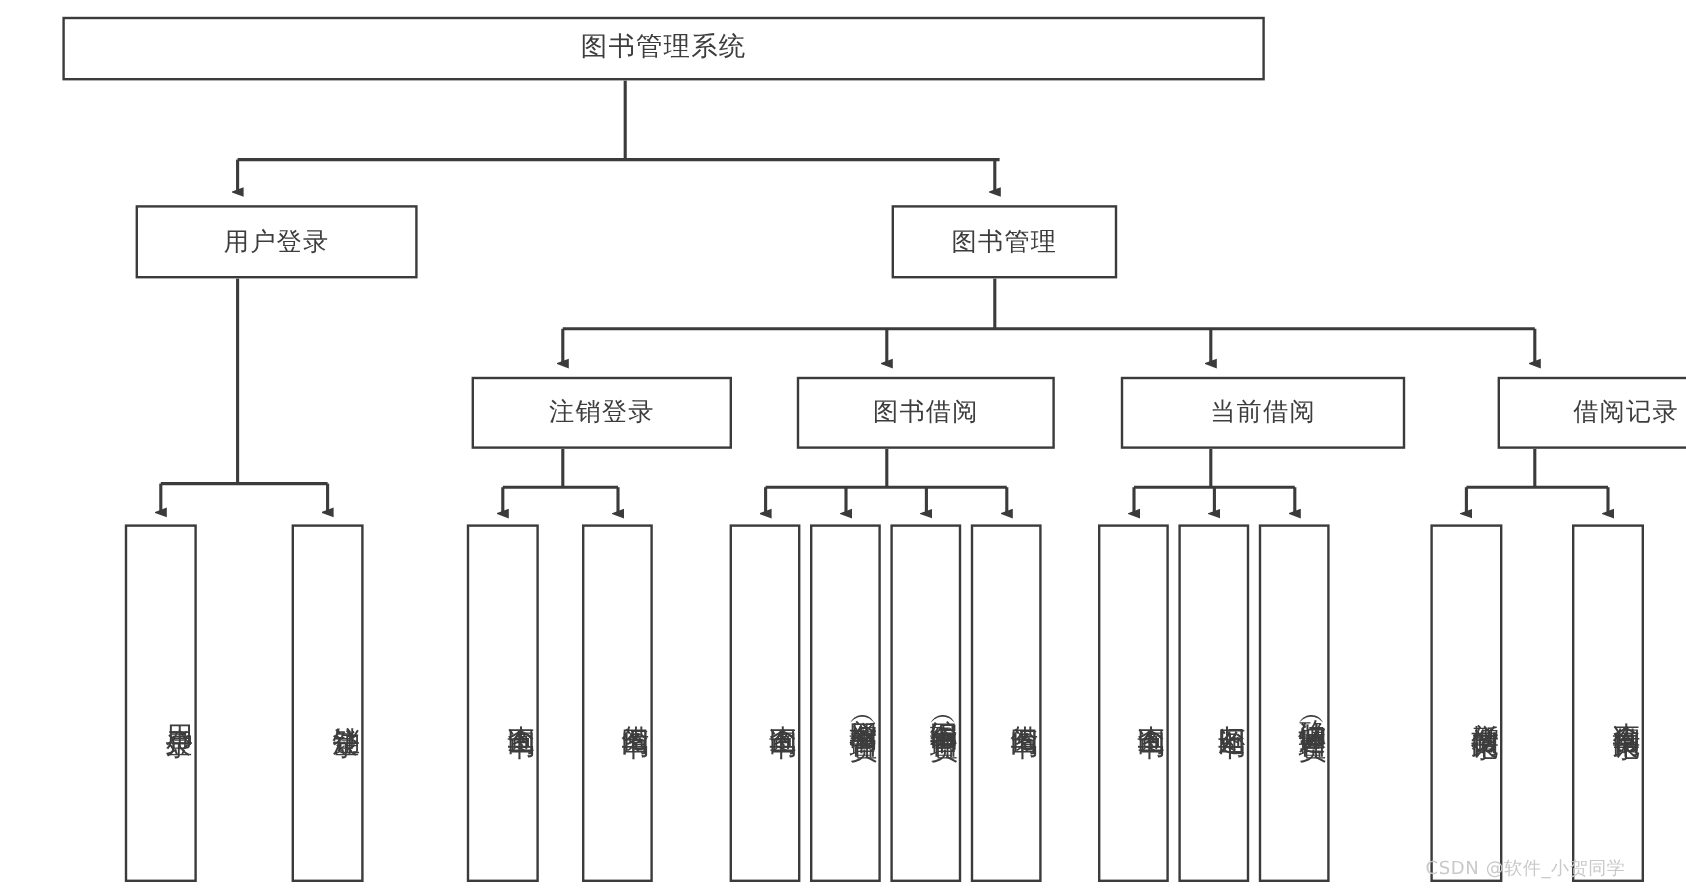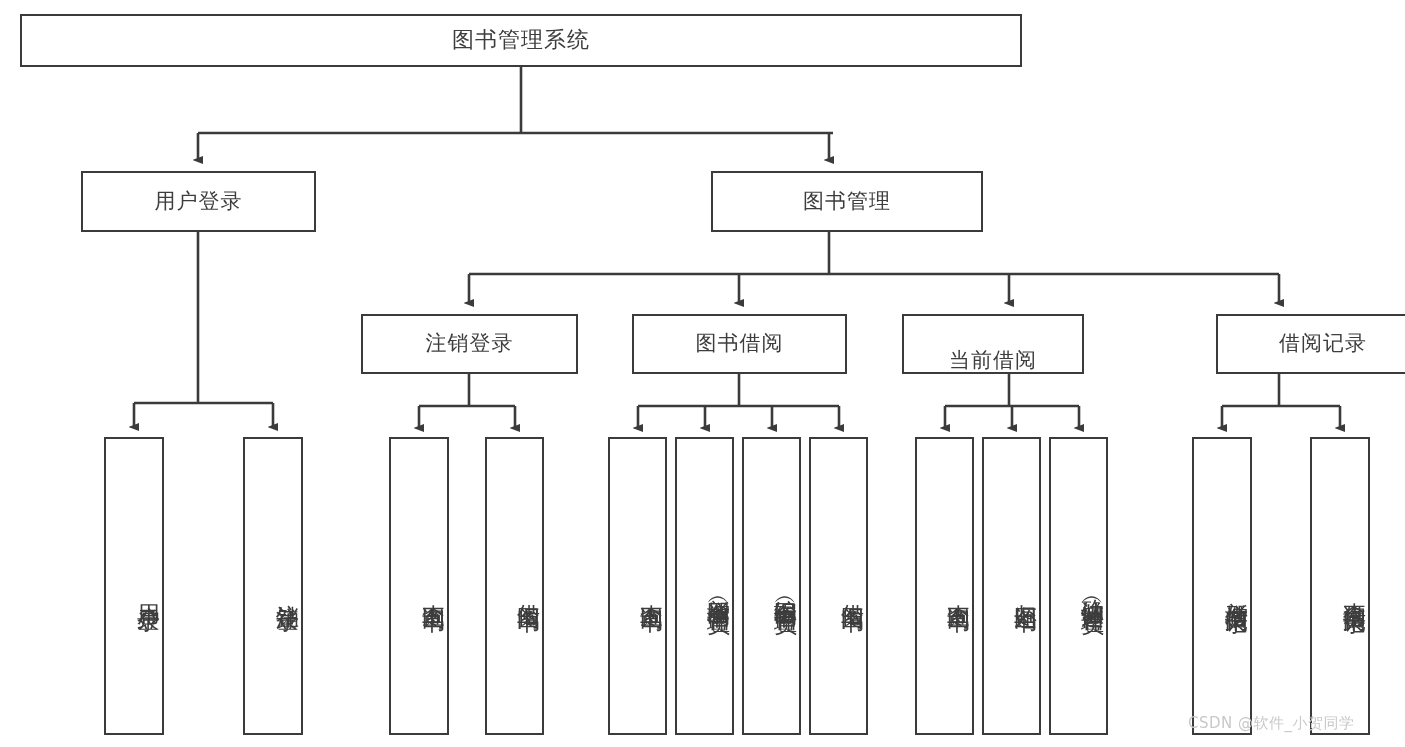--- a/index.html
+++ b/index.html
@@ -35,20 +35,21 @@
     align-items: center;
     justify-content: center;
     color: #3d3d3d;
     z-index: 2;
   }
   .node-h {
     font-size: 21px;
     letter-spacing: 1px;
     line-height: 1.1;
     white-space: nowrap;
+    margin-left: 32px;
   }
   .node-root {
     font-size: 22px;
   }
   .node-v {
     writing-mode: vertical-rl;
     text-orientation: upright;
     font-size: 23px;
     line-height: 1.18;
     letter-spacing: 2px;
@@ -128,31 +129,31 @@
     </g>
   </svg>
 
   <div class="node node-h node-root" style="left:20px; top:14px; width:1002px; height:53px;">
     <span>图书管理系统</span>
   </div>
 
   <div class="node node-h" style="left:81px; top:171px; width:235px; height:61px;">
     <span>用户登录</span>
   </div>
-  <div class="node node-h" style="left:711px; top:171px; width:272px; height:61px;">
+  <div class="node node-h" style="left:711px; top:171px; width:188px; height:61px;">
     <span>图书管理</span>
   </div>
 
   <div class="node node-h" style="left:361px; top:314px; width:217px; height:60px;">
     <span>注销登录</span>
   </div>
   <div class="node node-h" style="left:632px; top:314px; width:215px; height:60px;font-family:Liberation Serif, serif;">
     <span>图书借阅</span>
   </div>
-  <div class="node node-h" style="left:902px; top:314px; width:182px; height:60px;align-items:flex-end;">
+  <div class="node node-h" style="left:902px; top:314px; width:237px; height:60px;">
     <span>当前借阅</span>
   </div>
   <div class="node node-h" style="left:1216px; top:314px; width:214px; height:60px;">
     <span>借阅记录</span>
   </div>
 
   <div class="node node-v" style="left:104px; top:437px; width:60px; height:298px;">
     <span class="vtext">用户登录</span>
   </div>
   <div class="node node-v" style="left:243px; top:437px; width:60px; height:298px;">

